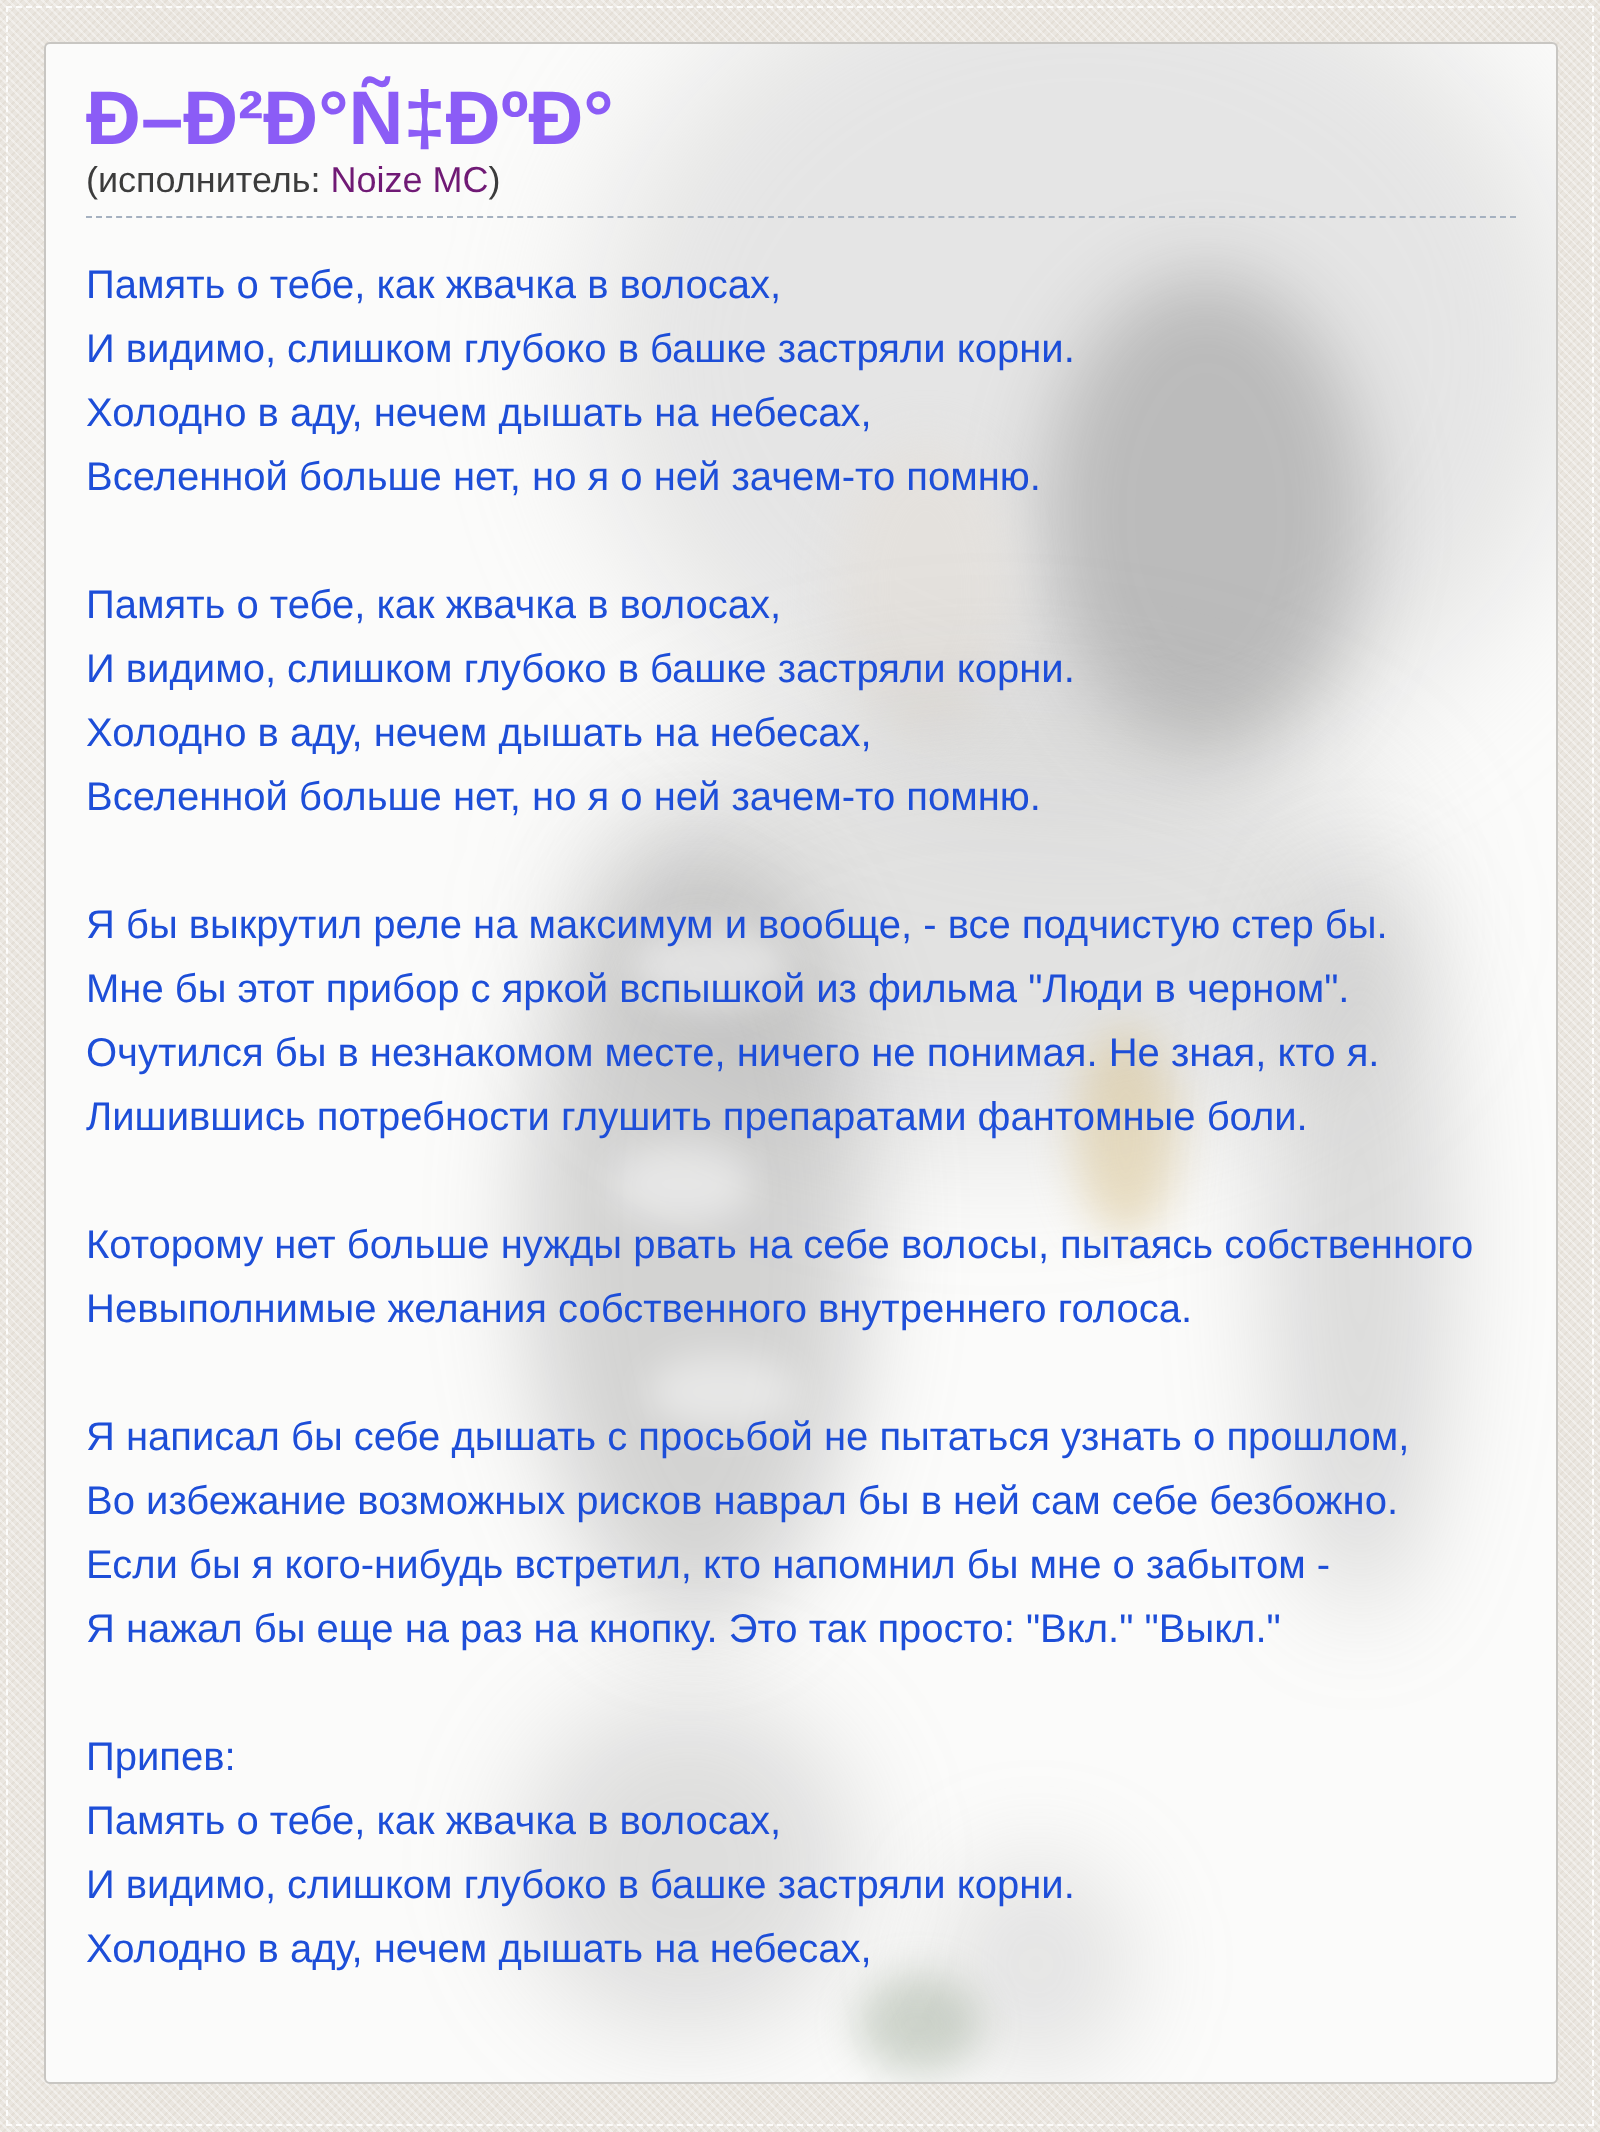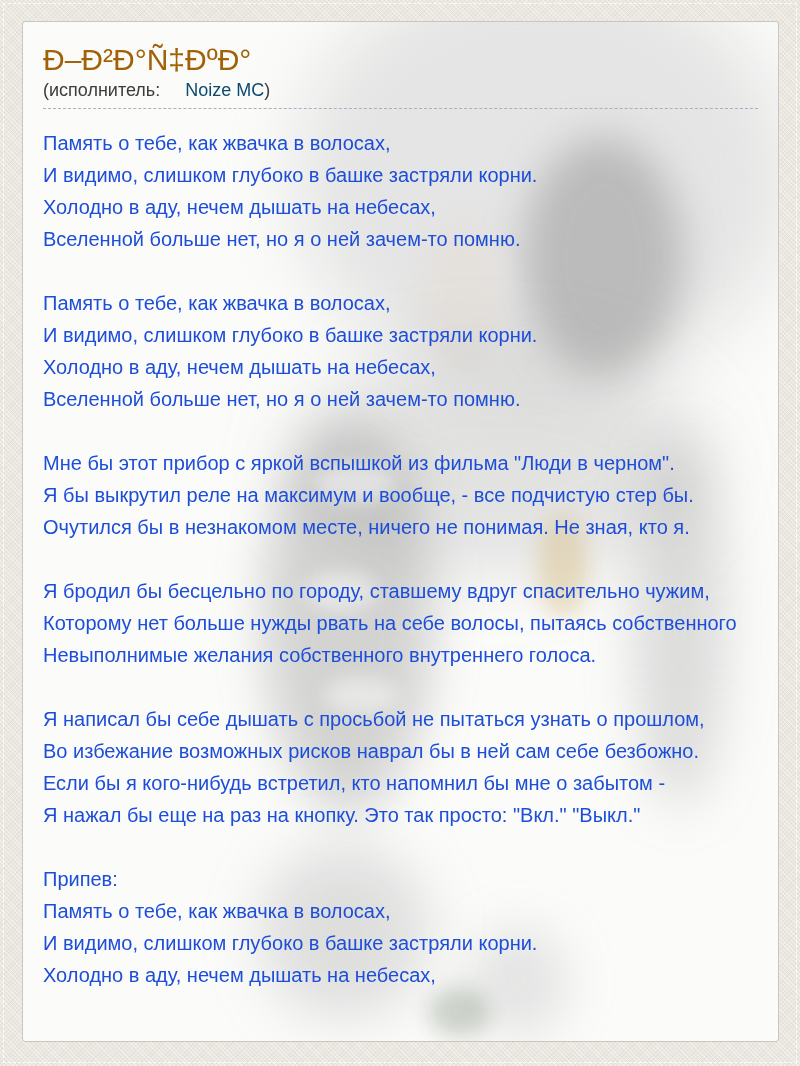--- a/index.html
+++ b/index.html
@@ -39,34 +39,34 @@
   .b-print2 { left: 282px; top: 550px; width: 72px;  height: 40px;  background: rgba(255,255,255,0.45); filter: blur(9px); }
   .b-print3 { left: 300px; top: 655px; width: 76px;  height: 38px;  background: rgba(255,255,255,0.45); filter: blur(9px); }
   .b-tan    { left: 514px; top: 492px; width: 52px;  height: 105px; background: rgba(213,189,130,0.45); filter: blur(11px); }
   .b-right  { left: 612px; top: 415px; width: 90px;  height: 370px; background: rgba(128,128,128,0.26); filter: blur(26px); }
   .b-low1   { left: 236px; top: 825px; width: 170px; height: 170px; background: rgba(138,138,138,0.26); filter: blur(28px); }
   .b-low2   { left: 445px; top: 905px; width: 100px; height: 110px; background: rgba(148,148,148,0.22); filter: blur(24px); }
   .b-green  { left: 405px; top: 965px; width: 62px;  height: 50px;  background: rgba(108,128,103,0.30); filter: blur(10px); }
 
   .content { position: relative; z-index: 1; padding: 22px 20px 0 20px; }
   .song-title {
-    font-size: 30px;
-    font-weight: normal;
+    font-size: 38px;
+    font-weight: bold;
     line-height: 32px;
-    color: #a16207;
+    color: #8b5cf6;
     margin-bottom: 3px;
   }
   .artist-row {
     font-size: 18px;
     line-height: 22px;
     color: #3c3c3c;
     padding-bottom: 7px;
     border-bottom: 1px dashed #a5b1c0;
   }
-  .artist-link { color: #0c4a6e; text-decoration: none; cursor: pointer; margin-left: 20px; }
+  .artist-link { color: #701a75; text-decoration: none; cursor: pointer; }
   .lyrics { margin-top: 18px; font-size: 20px; line-height: 32px; color: #1d4ed8; }
   .stanza { margin-bottom: 32px; }
 </style>
 </head>
 <body>
 
 <div class="outer-frame"></div>
 
 <div class="card">
   <div class="photo">
@@ -98,26 +98,26 @@
           <div class="line">Холодно в аду, нечем дышать на небесах,</div>
           <div class="line">Вселенной больше нет, но я о ней зачем-то помню.</div>
         </div>
         <div class="stanza">
           <div class="line">Память о тебе, как жвачка в волосах,</div>
           <div class="line">И видимо, слишком глубоко в башке застряли корни.</div>
           <div class="line">Холодно в аду, нечем дышать на небесах,</div>
           <div class="line">Вселенной больше нет, но я о ней зачем-то помню.</div>
         </div>
         <div class="stanza">
+          <div class="line">Я бы выкрутил реле на максимум и вообще, - все подчистую стер бы.</div>
           <div class="line">Мне бы этот прибор с яркой вспышкой из фильма "Люди в черном".</div>
-          <div class="line">Я бы выкрутил реле на максимум и вообще, - все подчистую стер бы.</div>
           <div class="line">Очутился бы в незнакомом месте, ничего не понимая. Не зная, кто я.</div>
+          <div class="line">Лишившись потребности глушить препаратами фантомные боли.</div>
         </div>
         <div class="stanza">
-          <div class="line">Я бродил бы бесцельно по городу, ставшему вдруг спасительно чужим,</div>
           <div class="line">Которому нет больше нужды рвать на себе волосы, пытаясь собственного</div>
           <div class="line">Невыполнимые желания собственного внутреннего голоса.</div>
         </div>
         <div class="stanza">
           <div class="line">Я написал бы себе дышать с просьбой не пытаться узнать о прошлом,</div>
           <div class="line">Во избежание возможных рисков наврал бы в ней сам себе безбожно.</div>
           <div class="line">Если бы я кого-нибудь встретил, кто напомнил бы мне о забытом -</div>
           <div class="line">Я нажал бы еще на раз на кнопку. Это так просто: "Вкл." "Выкл."</div>
         </div>
         <div class="stanza">

